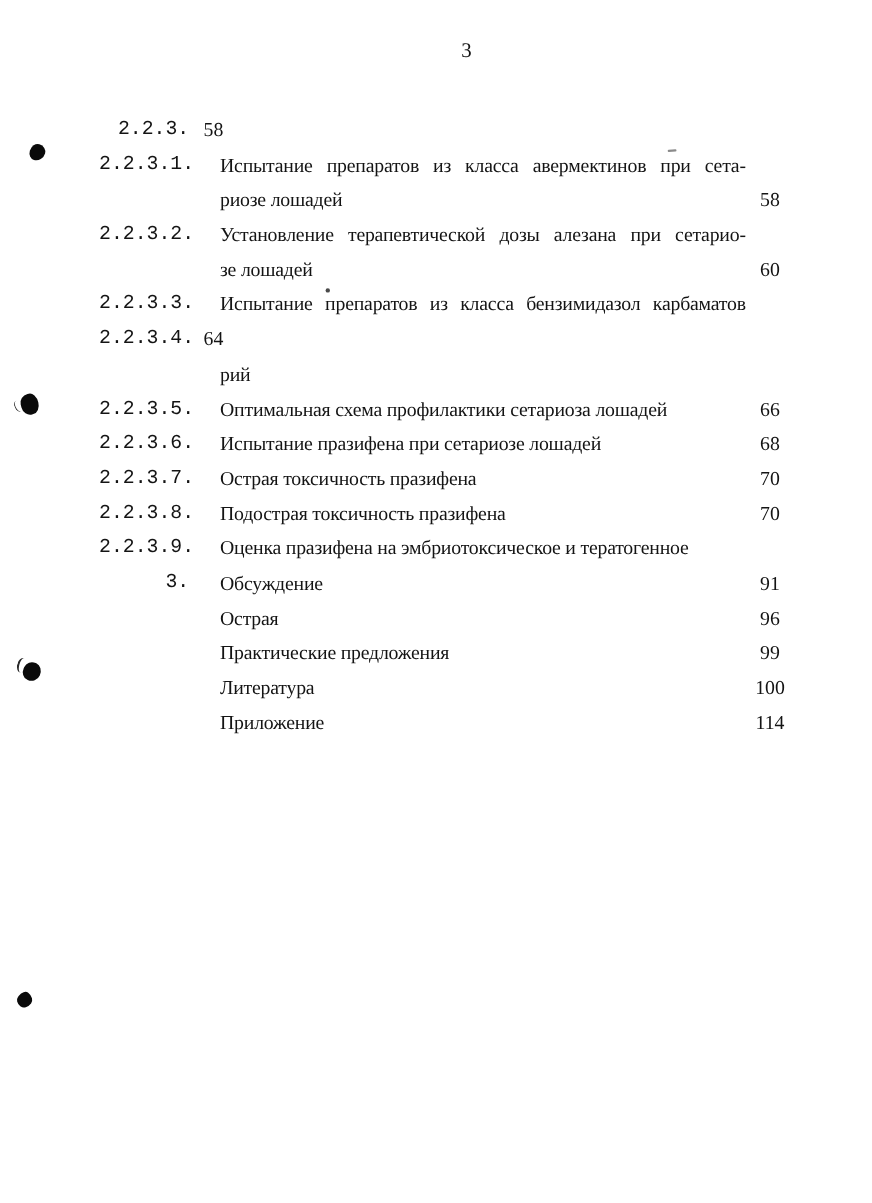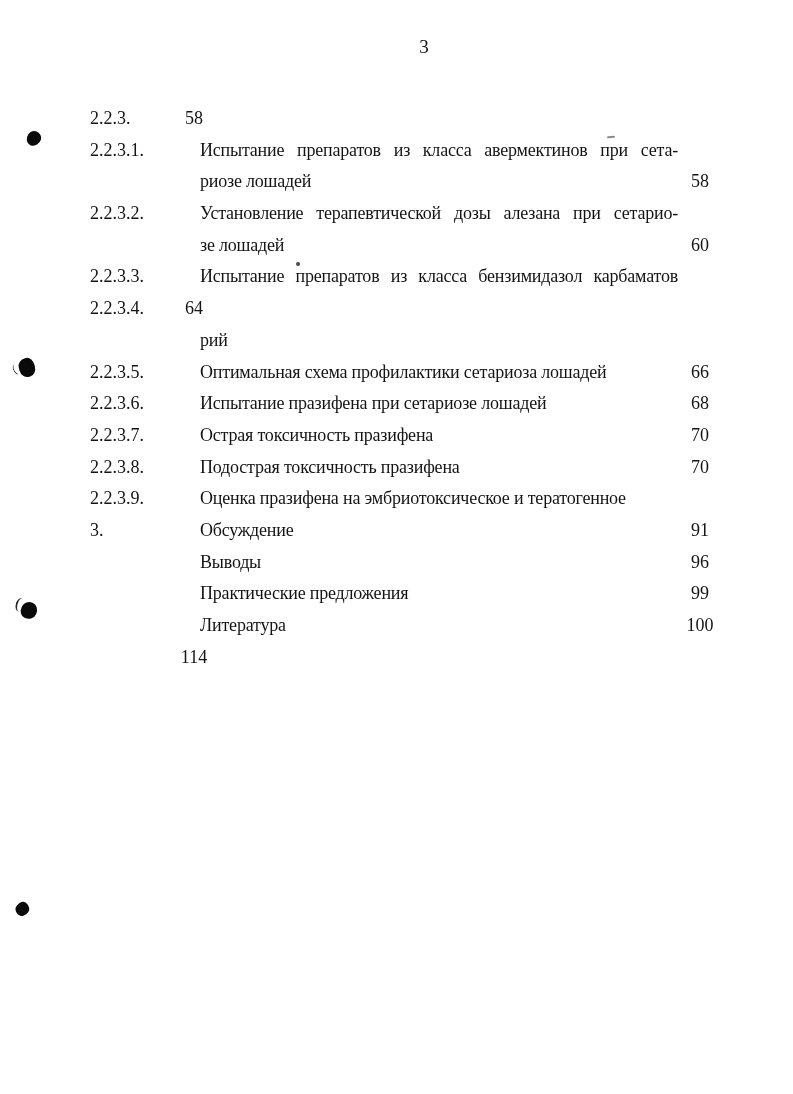--- a/index.html
+++ b/index.html
@@ -32,23 +32,24 @@
   }
   .toc-row {
     display: flex;
     height: 31.7px;
     line-height: 31.7px;
     font-size: 18px;
   }
   .toc-num {
     display: block;
     width: 82px;
-    text-align: left;
+    text-align: right;
     flex: 0 0 auto;
     white-space: nowrap;
+    font-family: Liberation Mono, monospace;
   }
   .toc-text {
     display: block;
     flex: 1 1 auto;
     margin-left: 28px;
     letter-spacing: -0.2px;
     overflow: hidden;
     height: 31.7px;
   }
   .toc-text.justify {
@@ -192,35 +193,36 @@
     <span class="toc-text">Оценка празифена на эмбриотоксическое и тератогенное</span>
     <span class="toc-page"></span>
   </div>
       <div class="toc-row">
     <span class="toc-num">3.</span>
     <span class="toc-text">Обсуждение</span>
     <span class="toc-page">91</span>
   </div>
       <div class="toc-row">
     <span class="toc-num"></span>
-    <span class="toc-text">Выводы</span>
+    <span class="toc-text">Острая</span>
     <span class="toc-page">96</span>
   </div>
       <div class="toc-row">
     <span class="toc-num"></span>
     <span class="toc-text">Практические предложения</span>
     <span class="toc-page">99</span>
   </div>
       <div class="toc-row">
     <span class="toc-num"></span>
     <span class="toc-text">Литература</span>
     <span class="toc-page">100</span>
   </div>
       <div class="toc-row">
     <span class="toc-num"></span>
+    <span class="toc-text">Приложение</span>
     <span class="toc-page">114</span>
   </div>
     </div>
 
   <div class="blot blot-1"></div>
   <div class="blot blot-2"></div>
   <div class="blot blot-3"></div>
   <div class="blot blot-4"></div>
   <div class="speck-dash"></div>
   <div class="speck-dot"></div>

